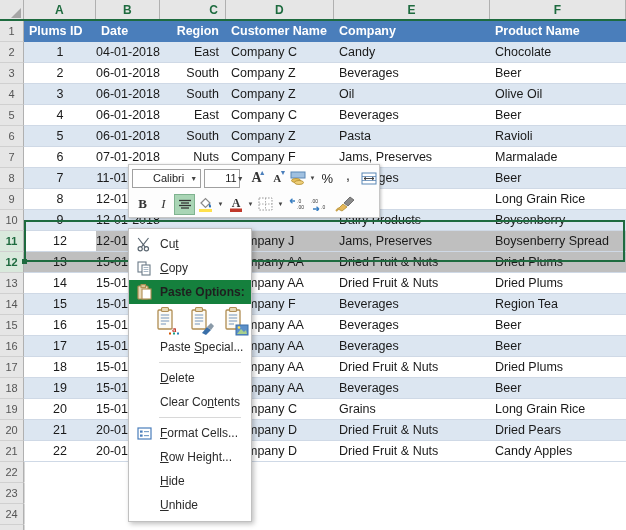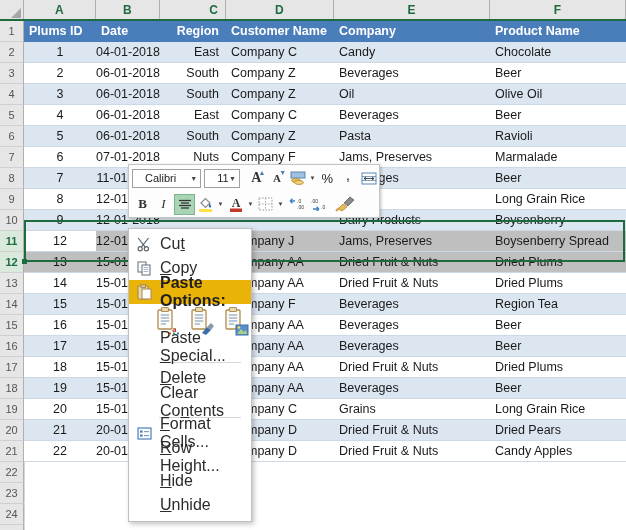--- a/index.html
+++ b/index.html
@@ -158,23 +158,22 @@
     padding-left: 3px;
   }
   .mb-combo {
     border: 1px solid #a0a0a0;
     background: #fff;
     height: 19px;
     display: flex;
     align-items: center;
     font-size: 11px;
     color: #222;
-    padding-left: 12px;
-    box-sizing: border-box;
-    justify-content: center;
+    padding-left: 20px;
+    box-sizing: border-box;
   }
   .mb-combo .caret {
     margin-left: auto;
     margin-right: 3px;
     font-size: 7px;
     color: #444;
   }
   .font-combo { width: 70px; }
   .size-combo { width: 36px; }
   .mb-btn {
@@ -209,35 +208,35 @@
     border: 1px solid #c0c0c0;
     box-shadow: 2px 2px 5px rgba(0,0,0,.25);
     z-index: 12;
     padding: 3px 0 4px 0;
     box-sizing: border-box;
   }
   .mi {
     display: flex;
     align-items: center;
     height: 24px;
-    font-size: 16px;
+    font-size: 12px;
     color: #2b2b2b;
     padding-left: 2px;
     box-sizing: border-box;
   }
   .mi .mi-ico {
     width: 26px; min-width: 26px;
     display: flex; align-items: center; justify-content: center;
     font-size: 12px;
     color: #9a7b4f;
   }
   .mi .mi-lbl { padding-left: 3px; }
   .mi u { text-decoration: underline; }
   .mi.hdr {
-    background: #eab308;
+    background: #15803d;
     font-weight: bold;
     color: #1f1f1f;
   }
   .mi-sep {
     height: 1px;
     background: #d8d8d8;
     margin: 3px 10px 3px 30px;
   }
   .paste-icons {
     display: flex;

